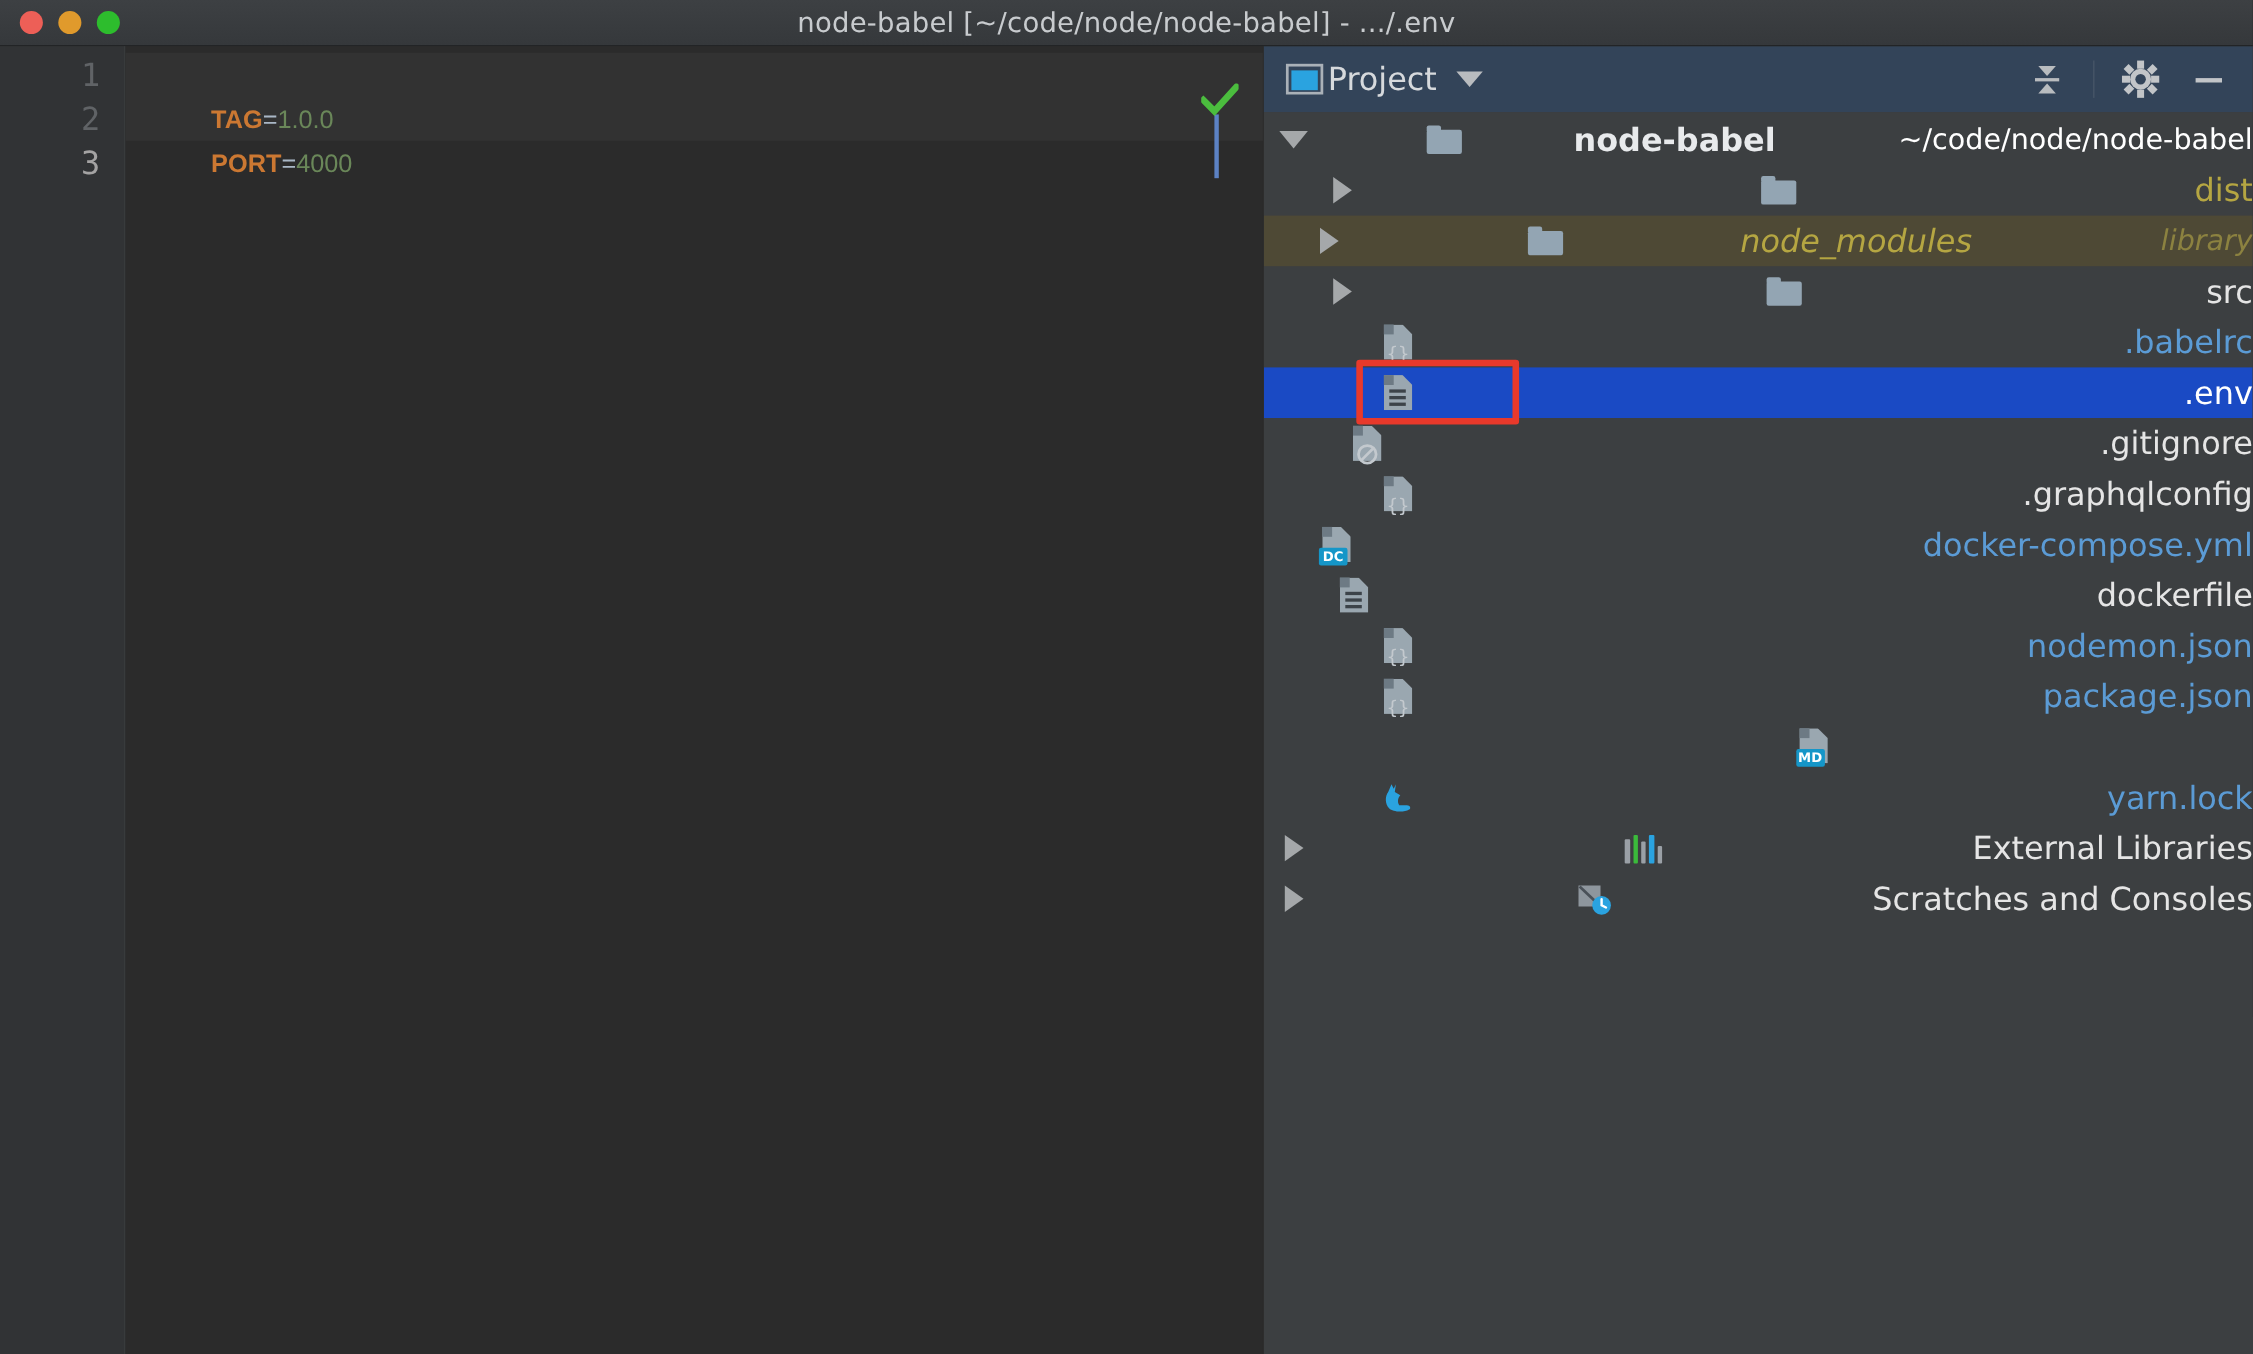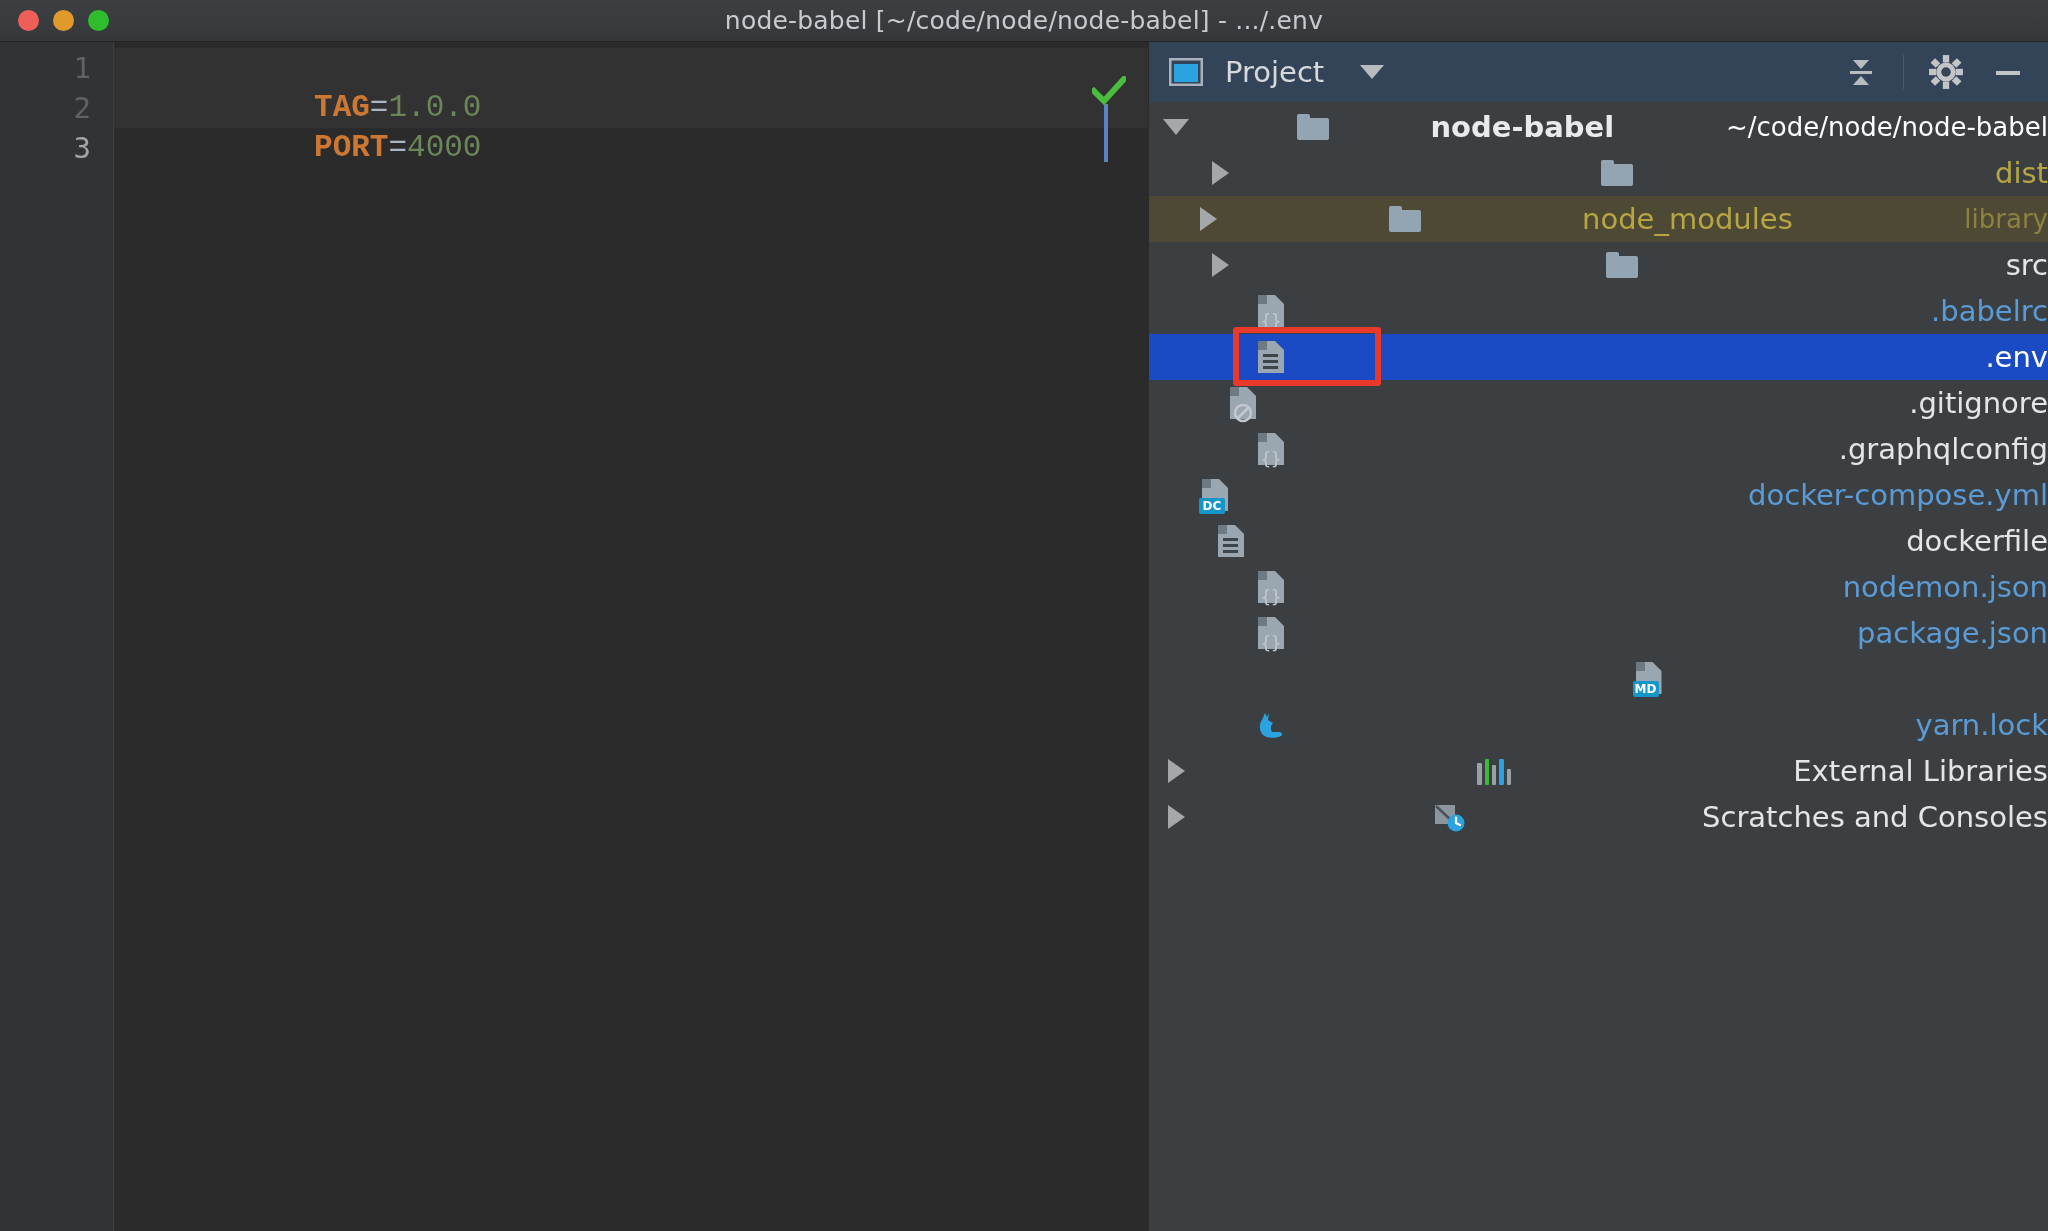--- a/index.html
+++ b/index.html
@@ -45,22 +45,22 @@
     padding-right:22px;box-sizing:border-box;
     font-family:"DejaVu Sans Mono","Liberation Mono",monospace;
     font-size:29px;color:#606366;
   }
   .gutter .ln.cur{color:#a4a3a3;}
   .code-area{position:relative;flex:1 1 auto;background:#2b2b2b;padding-top:6px;}
   .cur-band{position:absolute;left:0;right:0;height:80px;top:6px;background:#323232;}
   .line{
     position:relative;height:40px;line-height:40px;
     padding-left:14px;
-    font-family:Liberation Mono, monospace;
-    font-size:31px;white-space:pre;
+    font-family:Liberation Sans, sans-serif;
+    font-size:23px;white-space:pre;
   }
   .k{color:#cc7832;font-weight:bold;}
   .eq{color:#a9b7c6;}
   .v{color:#6a8759;}
   .caret{
     position:absolute;left:990px;top:62px;width:4px;height:58px;
     background:#5c82c4;
   }
   .inspect-check{
     position:absolute;right:22px;top:34px;
@@ -70,21 +70,21 @@
   
   .project{
     flex:1 1 auto;background:#3c3f41;display:flex;flex-direction:column;min-width:0;
     border-left:1px solid #2b2b2b;
   }
   .proj-header{
     height:60px;flex:0 0 60px;background:#334459;
     display:flex;align-items:center;padding:0 14px 0 20px;box-sizing:border-box;gap:10px;
   }
   .proj-title{
-    display:flex;align-items:center;gap:22px;flex:0 0 auto;
+    display:flex;align-items:center;gap:4px;flex:0 0 auto;
   }
   .proj-icon{width:34px;height:28px;position:relative;flex:0 0 auto;}
   .proj-label{font-size:29px;color:#d6d9dc;}
   .chev-down{
     width:0;height:0;border-left:12px solid transparent;border-right:12px solid transparent;
     border-top:14px solid #b9bcbf;margin-left:14px;
   }
   .hdr-spacer{flex:1 1 auto;}
   .hdr-btn{width:52px;height:44px;display:flex;align-items:center;justify-content:center;flex:0 0 auto;}
   .sep-v{width:1px;height:34px;background:#4c5a6b;margin:0 6px;flex:0 0 auto;}
@@ -256,21 +256,21 @@
             </span>
           <span class="icon-slot">
             <span class="folder">
                 <i class="tab"></i>
                 <i class="bod"></i>
               </span>
           </span>
           <span class="label olive">dist</span>
         </div>
 
-        <div class="row hl-olive" style="padding-left:40px;">
+        <div class="row hl-olive" style="padding-left:40px;font-style:italic;">
           <span class="arrow-slot">
               <span class="arrow"></span>
             </span>
           <span class="icon-slot">
             <span class="folder">
                 <i class="tab"></i>
                 <i class="bod"></i>
               </span>
           </span>
           <span class="label olive">node_modules</span>

